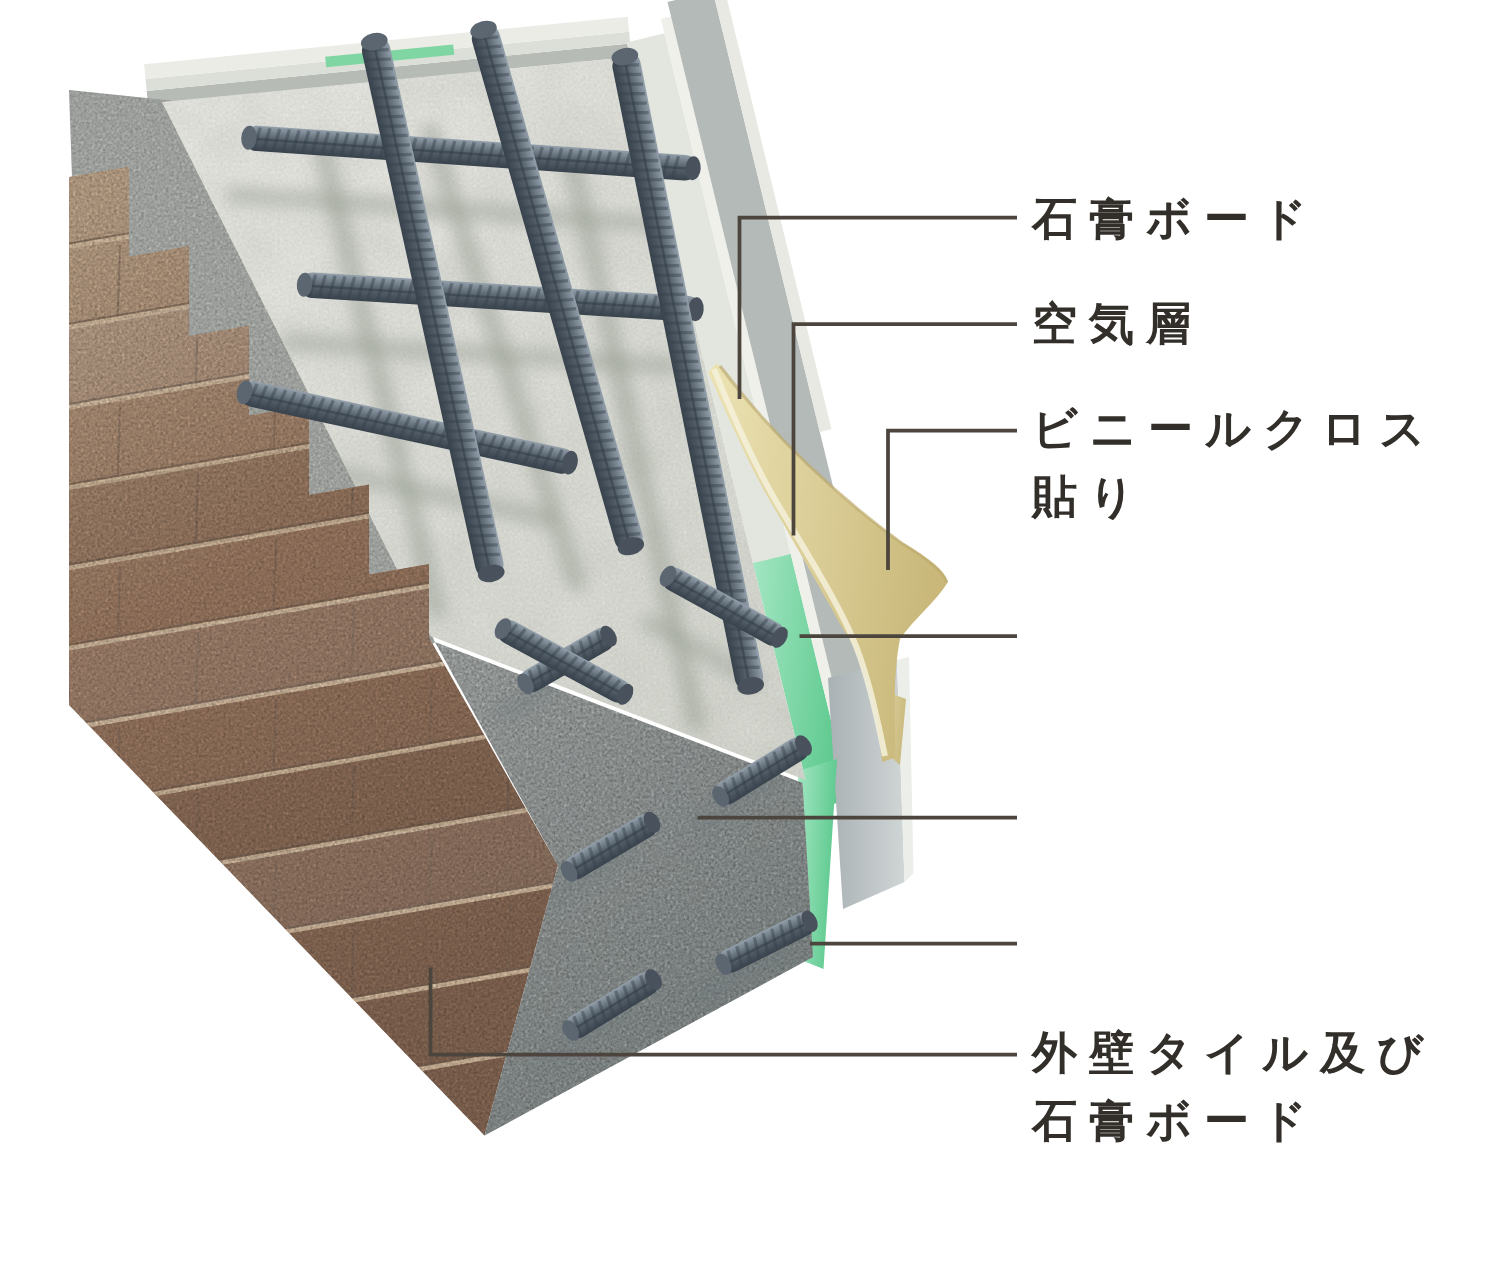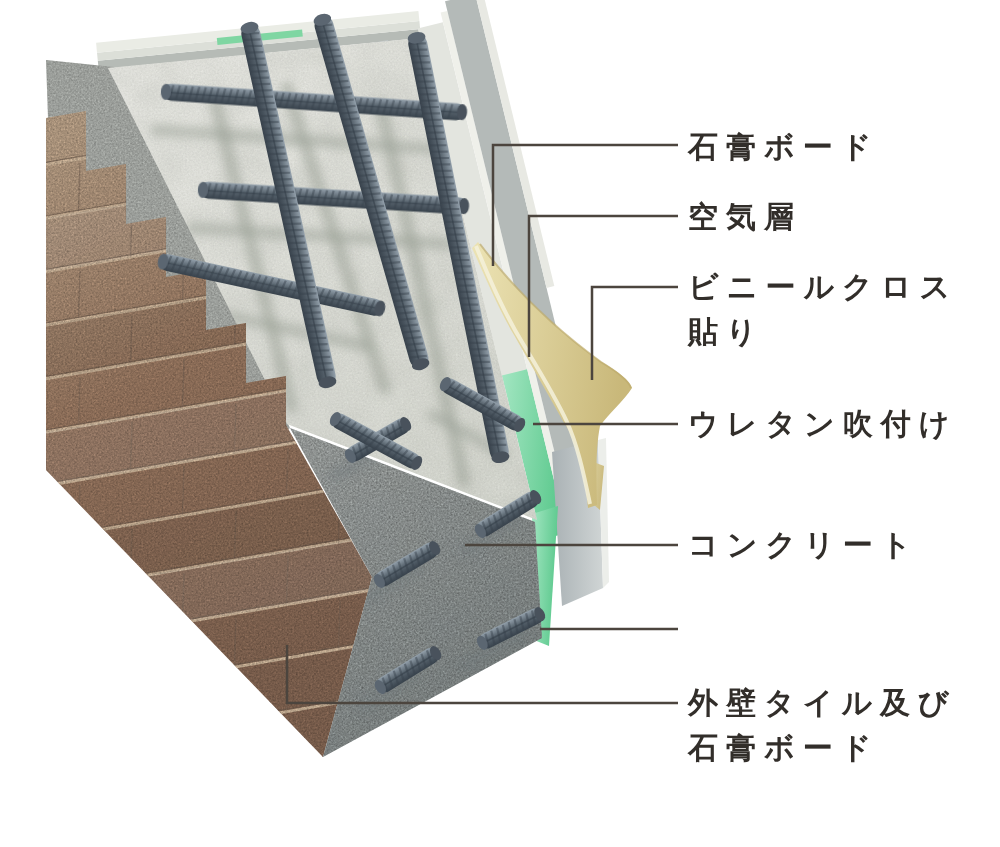--- a/index.html
+++ b/index.html
@@ -694,18 +694,16 @@
     <path class="leader" d="M678,629 H540"></path>
     <path class="leader" d="M678,703 H287 V645"></path>
   </g>
 </svg>
 
 <div class="labels">
   <div class="layer-label" style="top:124px">石膏ボード</div>
   <div class="layer-label" style="top:194px">空気層</div>
   <div class="layer-label" style="top:264px">ビニールクロス
 貼り</div>
-  <div class="layer-label" style="top:401px">ウレタン吹付け</div>
-  <div class="layer-label" style="top:522px">コンクリート</div>
   <div class="layer-label" style="top:680px">外壁タイル及び
 石膏ボード</div>
 </div>
 </div>
 
 </body></html>

